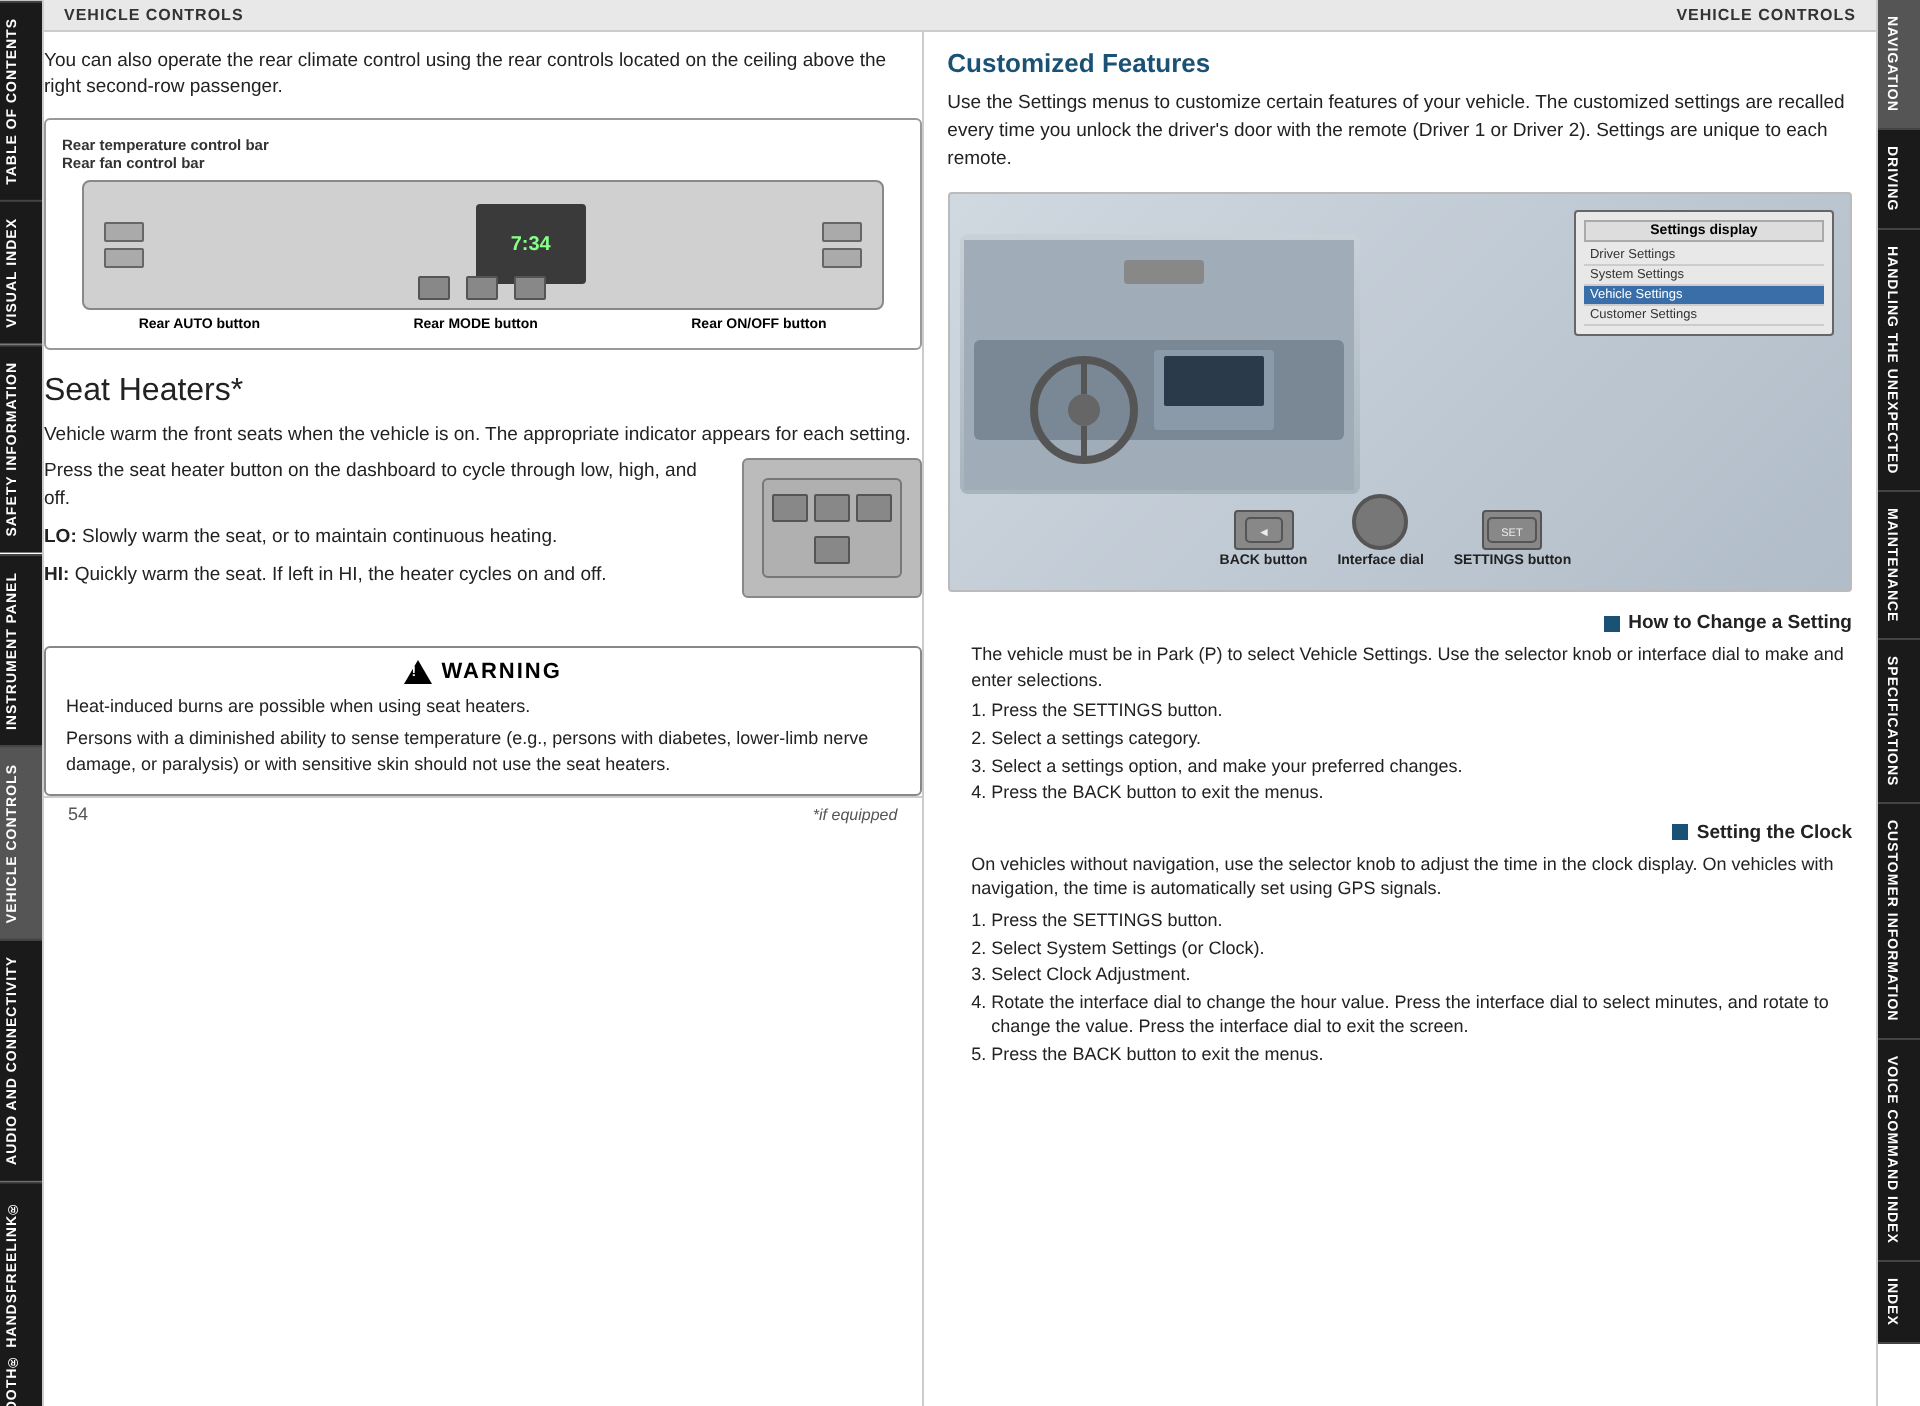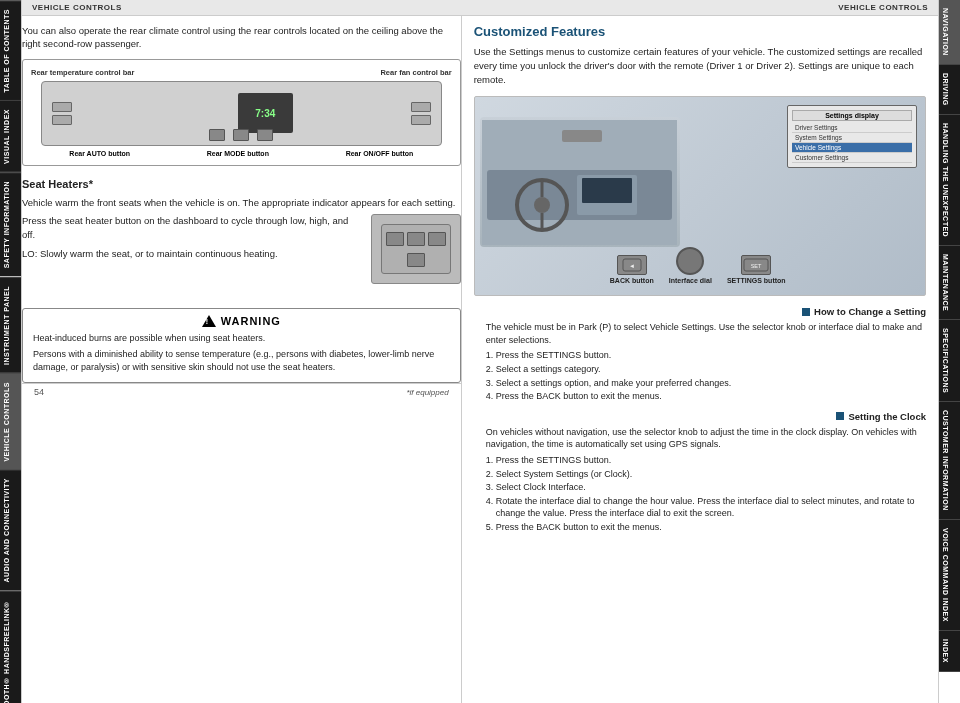--- a/index.html
+++ b/index.html
@@ -111,36 +111,36 @@
       border: 1px solid #999;
       border-radius: 3px;
       padding: 8px;
       margin-bottom: 12px;
       background: #fff;
       position: relative;
     }
 
     
     .section-heading {
-      font-size: 11px;
-      font-weight: bold;
+      font-size: 16px;
+      font-weight: normal;
       margin-bottom: 6px;
       color: #222;
       border-bottom: 0;
     }
 
     .section-text {
       font-size: 9.5px;
       line-height: 1.45;
       margin-bottom: 5px;
       color: #222;
     }
 
     .bold-label {
-      font-weight: normal;
+      font-weight: bold;
     }
 
     
     .seat-heater-layout {
       display: flex;
       gap: 8px;
       margin-bottom: 24px;
     }
 
     .seat-heater-text {
@@ -413,21 +413,21 @@
     <span>VEHICLE CONTROLS</span>
   </div>
 
   <div class="content-columns">
 
     <div class="left-column">
 
       <p class="rear-climate-text">You can also operate the rear climate control using the rear controls located on the ceiling above the right second-row passenger.</p>
 
       <div class="diagram-box">
-        <div style="display:flex; justify-content:space-between; margin-bottom:2px;">
+        <div style="display:flex; justify-content:space-between; margin-bottom:2px;flex-direction:column;">
           <span style="font-size:7.5px; font-weight:bold; color:#333;">Rear temperature control bar</span>
           <span style="font-size:7.5px; font-weight:bold; color:#333;">Rear fan control bar</span>
         </div>
 
         <div style="background:#d0d0d0; border:1px solid #888; border-radius:4px; height:65px; margin:4px 10px; position:relative; display:flex; align-items:center; justify-content:center;">
 
           <div style="width:55px; height:40px; background:#3a3a3a; border-radius:2px; display:flex; align-items:center; justify-content:center; color:#8f8; font-size:10px; font-weight:bold;margin-left:48px;">7:34</div>
 
           <div style="position:absolute; left:10px; display:flex; flex-direction:column; gap:3px;">
             <div style="width:20px; height:10px; background:#aaa; border:1px solid #666; border-radius:1px;"></div>
@@ -452,20 +452,21 @@
         </div>
       </div>
 
       <div class="section-block">
         <div class="section-heading">Seat Heaters*</div>
         <p class="section-text">Vehicle warm the front seats when the vehicle is on. The appropriate indicator appears for each setting.</p>
         <div class="seat-heater-layout">
           <div class="seat-heater-text">
             <p class="section-text">Press the seat heater button on the dashboard to cycle through low, high, and off.</p>
             <p class="section-text"><span class="bold-label">LO:</span> <span style="display:inline;">Slowly warm the seat, or to maintain continuous heating.</span></p>
+            <p class="section-text"><span class="bold-label">HI:</span> <span style="display:inline;">Quickly warm the seat. If left in HI, the heater cycles on and off.</span></p>
           </div>
           <div class="seat-heater-image">
             <div class="heater-img-box">
 
               <div style="width:70px; height:50px; background:#b0b0b0; border:1px solid #777; border-radius:3px; display:flex; flex-wrap:wrap; gap:3px; padding:4px; align-items:center; justify-content:center;">
                 <div style="width:18px; height:14px; background:#888; border:1px solid #555; border-radius:1px;"></div>
                 <div style="width:18px; height:14px; background:#888; border:1px solid #555; border-radius:1px;"></div>
                 <div style="width:18px; height:14px; background:#888; border:1px solid #555; border-radius:1px;"></div>
                 <div style="width:18px; height:14px; background:#888; border:1px solid #555; border-radius:1px;"></div>
               </div>
@@ -567,21 +568,21 @@
 
       <div class="section-block">
         <div class="section-blue-head">
           <div class="blue-square"></div>
           <span>Setting the Clock</span>
         </div>
         <p class="section-body-text">On vehicles without navigation, use the selector knob to adjust the time in the clock display. On vehicles with navigation, the time is automatically set using GPS signals.</p>
         <ol class="numbered-list">
           <li>Press the SETTINGS button.</li>
           <li>Select System Settings (or Clock).</li>
-          <li>Select Clock Interface.</li>
+          <li>Select Clock Adjustment.</li>
           <li>Rotate the interface dial to change the hour value. Press the interface dial to select minutes, and rotate to change the value. Press the interface dial to exit the screen.</li>
           <li>Press the BACK button to exit the menus.</li>
         </ol>
       </div>
 
     </div>
   </div>
 </div>
 
 <div class="right-sidebar">

